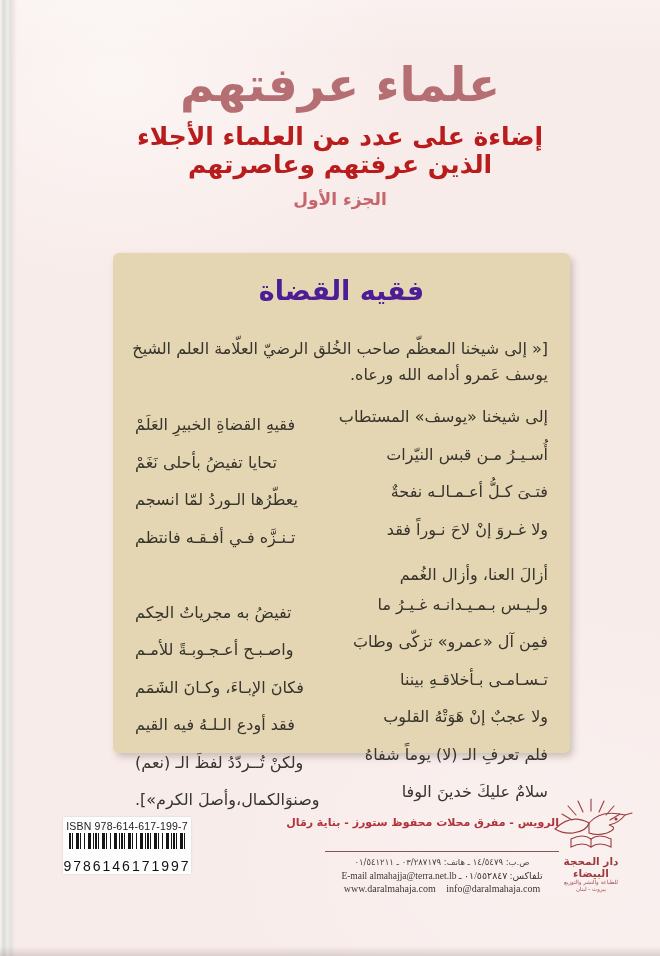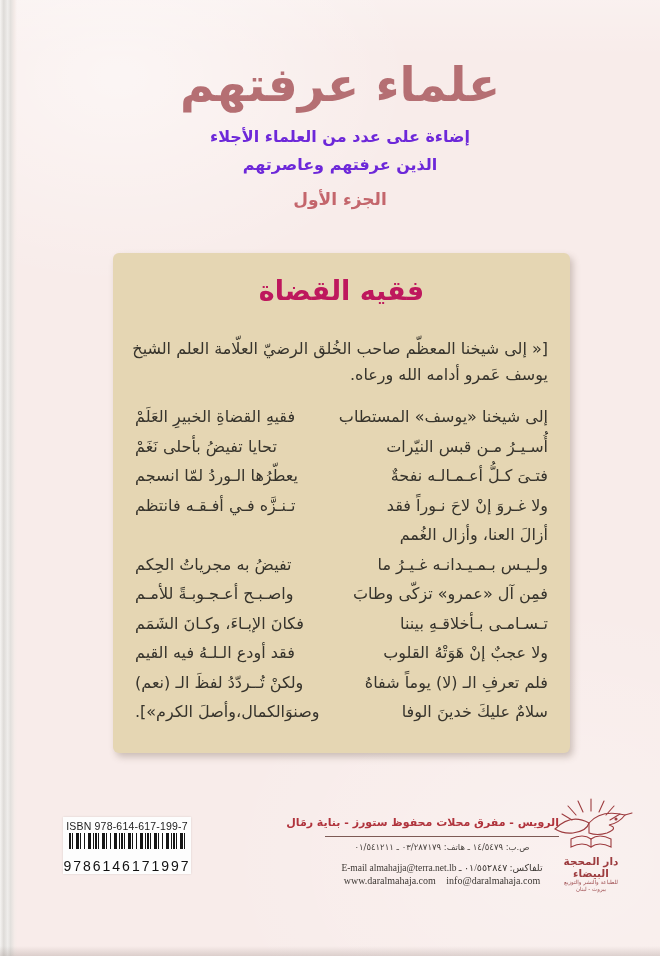--- a/index.html
+++ b/index.html
@@ -24,43 +24,43 @@
     position:absolute;left:0;bottom:0;width:660px;height:10px;
     background:linear-gradient(180deg, rgba(120,100,95,0) 0%, rgba(120,100,95,.22) 100%);
   }
 
   
   .header{position:absolute;left:20px;right:0;top:56px;text-align:center;direction:rtl;}
   .main-title{
     font-size:47px;font-weight:bold;color:#b56f73;line-height:1.25;
     letter-spacing:0px;margin:0;
   }
-  .subtitle{font-size:16px;font-weight:bold;color:#6d28d9;line-height:28px;margin-top:8px;}
+  .subtitle{font-size:25px;font-weight:bold;color:#b91c1c;line-height:28px;margin-top:8px;}
   .part-label{font-size:17px;font-weight:bold;color:#c4666c;margin-top:10px;}
 
   
   .poem-box{
     position:absolute;left:113px;top:253px;width:457px;height:500px;
     background:#e5d6b3;border-radius:6px;
     box-shadow:3px 4px 7px rgba(90,70,50,.28);
     direction:rtl;box-sizing:border-box;padding:20px 22px 0 22px;
   }
   .poem-box-title{
-    text-align:center;color:#be185d;font-size:27px;font-weight:bold;margin:2px 0 0 0;
+    text-align:center;color:#4c1d95;font-size:27px;font-weight:bold;margin:2px 0 0 0;
   }
   .dedication{margin-top:30px;color:#37342c;font-size:16px;line-height:26px;}
   .dedication .line1{white-space:nowrap;text-align:right;text-align-last:justify;}
   .dedication .line2{text-align:right;}
   .verses{margin-top:14px;}
   .verse{
     display:flex;justify-content:space-between;direction:rtl;
     color:#37342c;font-size:16px;line-height:29.5px;white-space:nowrap;
   }
   .verse .hemi-1{text-align:right;}
-  .verse .hemi-2{text-align:left;}
+  .verse .hemi-2{text-align:left;margin-top:8px;}
 
   
   .barcode-label{
     position:absolute;left:63px;top:817px;width:128px;height:57px;
     background:#fdfdfd;box-shadow:0 0 2px rgba(0,0,0,.12);
     display:flex;flex-direction:column;align-items:center;box-sizing:border-box;padding-top:3px;
   }
   .isbn-label{font-family:"Liberation Sans","DejaVu Sans",sans-serif;font-size:10.5px;color:#1c1c1c;letter-spacing:.2px;}
   .barcode-bars{
     width:116px;height:37px;margin-top:1px;
@@ -70,25 +70,25 @@
       #151515 15px 16px,#fff 16px 19px,#151515 19px 22px,#fff 22px 24px,
       #151515 24px 25px,#fff 25px 26px);
   }
   .isbn-number{font-family:"Liberation Sans","DejaVu Sans",sans-serif;font-size:14px;color:#111;letter-spacing:2px;margin-top:9px;}
 
   .publisher-block{
     position:absolute;left:325px;top:814px;width:234px;text-align:center;direction:rtl;
   }
   .pub-address{
     color:#b0333c;font-weight:bold;font-size:11px;line-height:18px;
-    border-bottom:1px solid #7d5a55;padding-bottom:4px;white-space:nowrap;
+    border-bottom:1px solid #7d5a55;padding-bottom:19px;white-space:nowrap;
   }
   .pub-phone{margin-top:5px;font-size:8.5px;color:#4a4440;white-space:nowrap;}
   .pub-emailfax{
-    margin-top:10px;font-size:9.5px;color:#3c3733;white-space:nowrap;
+    margin-top:3px;font-size:9.5px;color:#3c3733;white-space:nowrap;
     font-family:"Liberation Serif","DejaVu Sans",serif;
   }
   .pub-web{
     margin-top:2px;font-size:10px;color:#3c3733;direction:ltr;white-space:nowrap;
     font-family:"Liberation Serif","DejaVu Sans",serif;word-spacing:8px;
   }
 
   .logo-block{
     position:absolute;left:545px;top:795px;width:92px;text-align:center;direction:rtl;color:#9d3c3f;
   }

